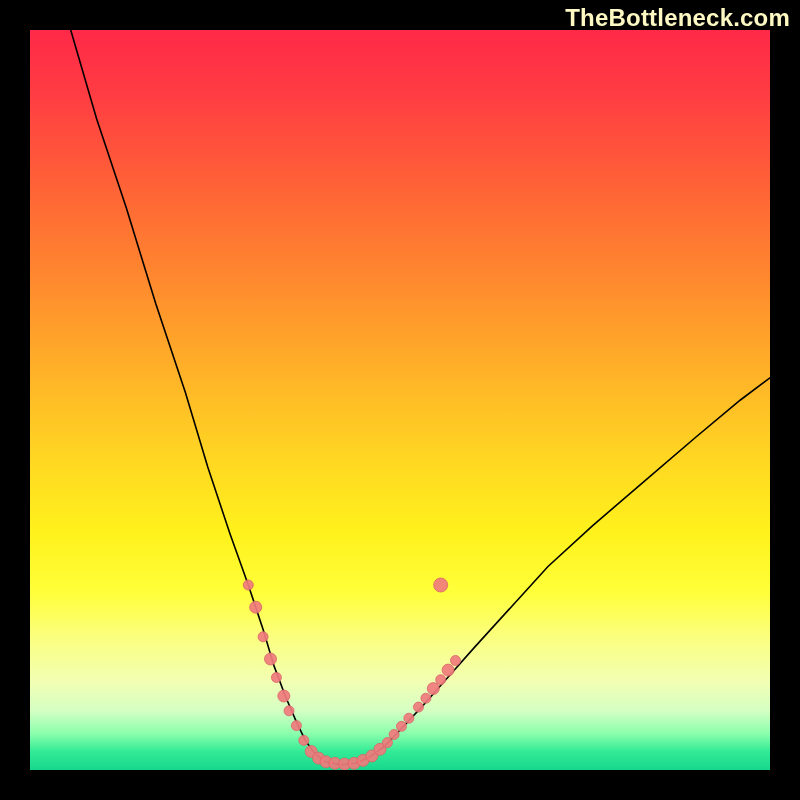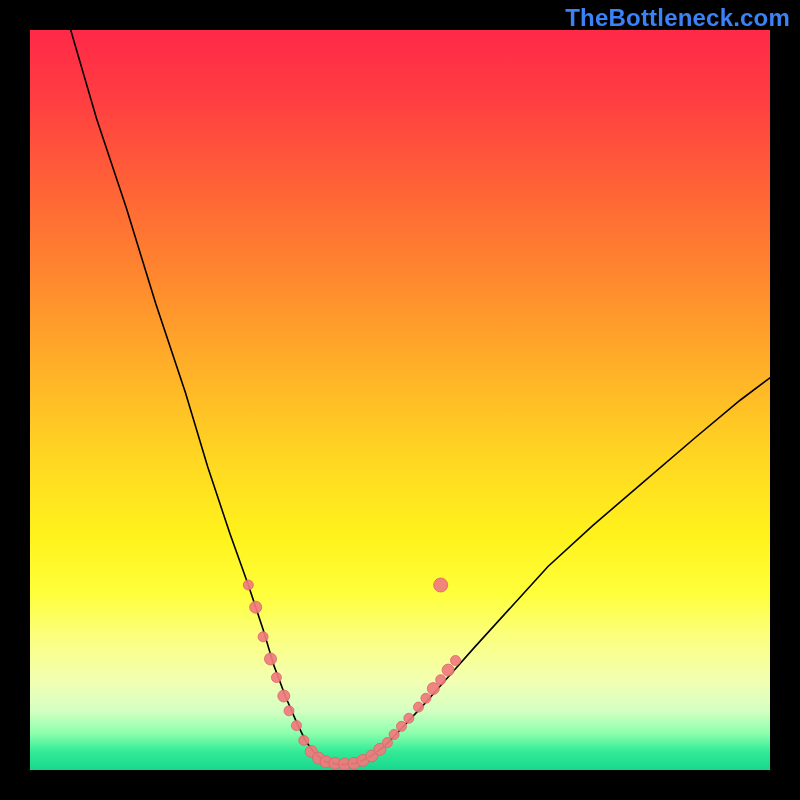--- a/index.html
+++ b/index.html
@@ -14,21 +14,21 @@
   .frame {
     position: relative;
     width: 800px;
     height: 800px;
     background: #000;
   }
   .watermark {
     position: absolute;
     top: 4px;
     right: 10px;
-    color: #3b82f6;
+    color: #fef9c3;
     font-size: 24px;
     font-weight: 600;
     letter-spacing: 0.2px;
     z-index: 20;
     user-select: text;
   }
   .plot-area {
     position: absolute;
     left: 30px;
     top: 30px;

